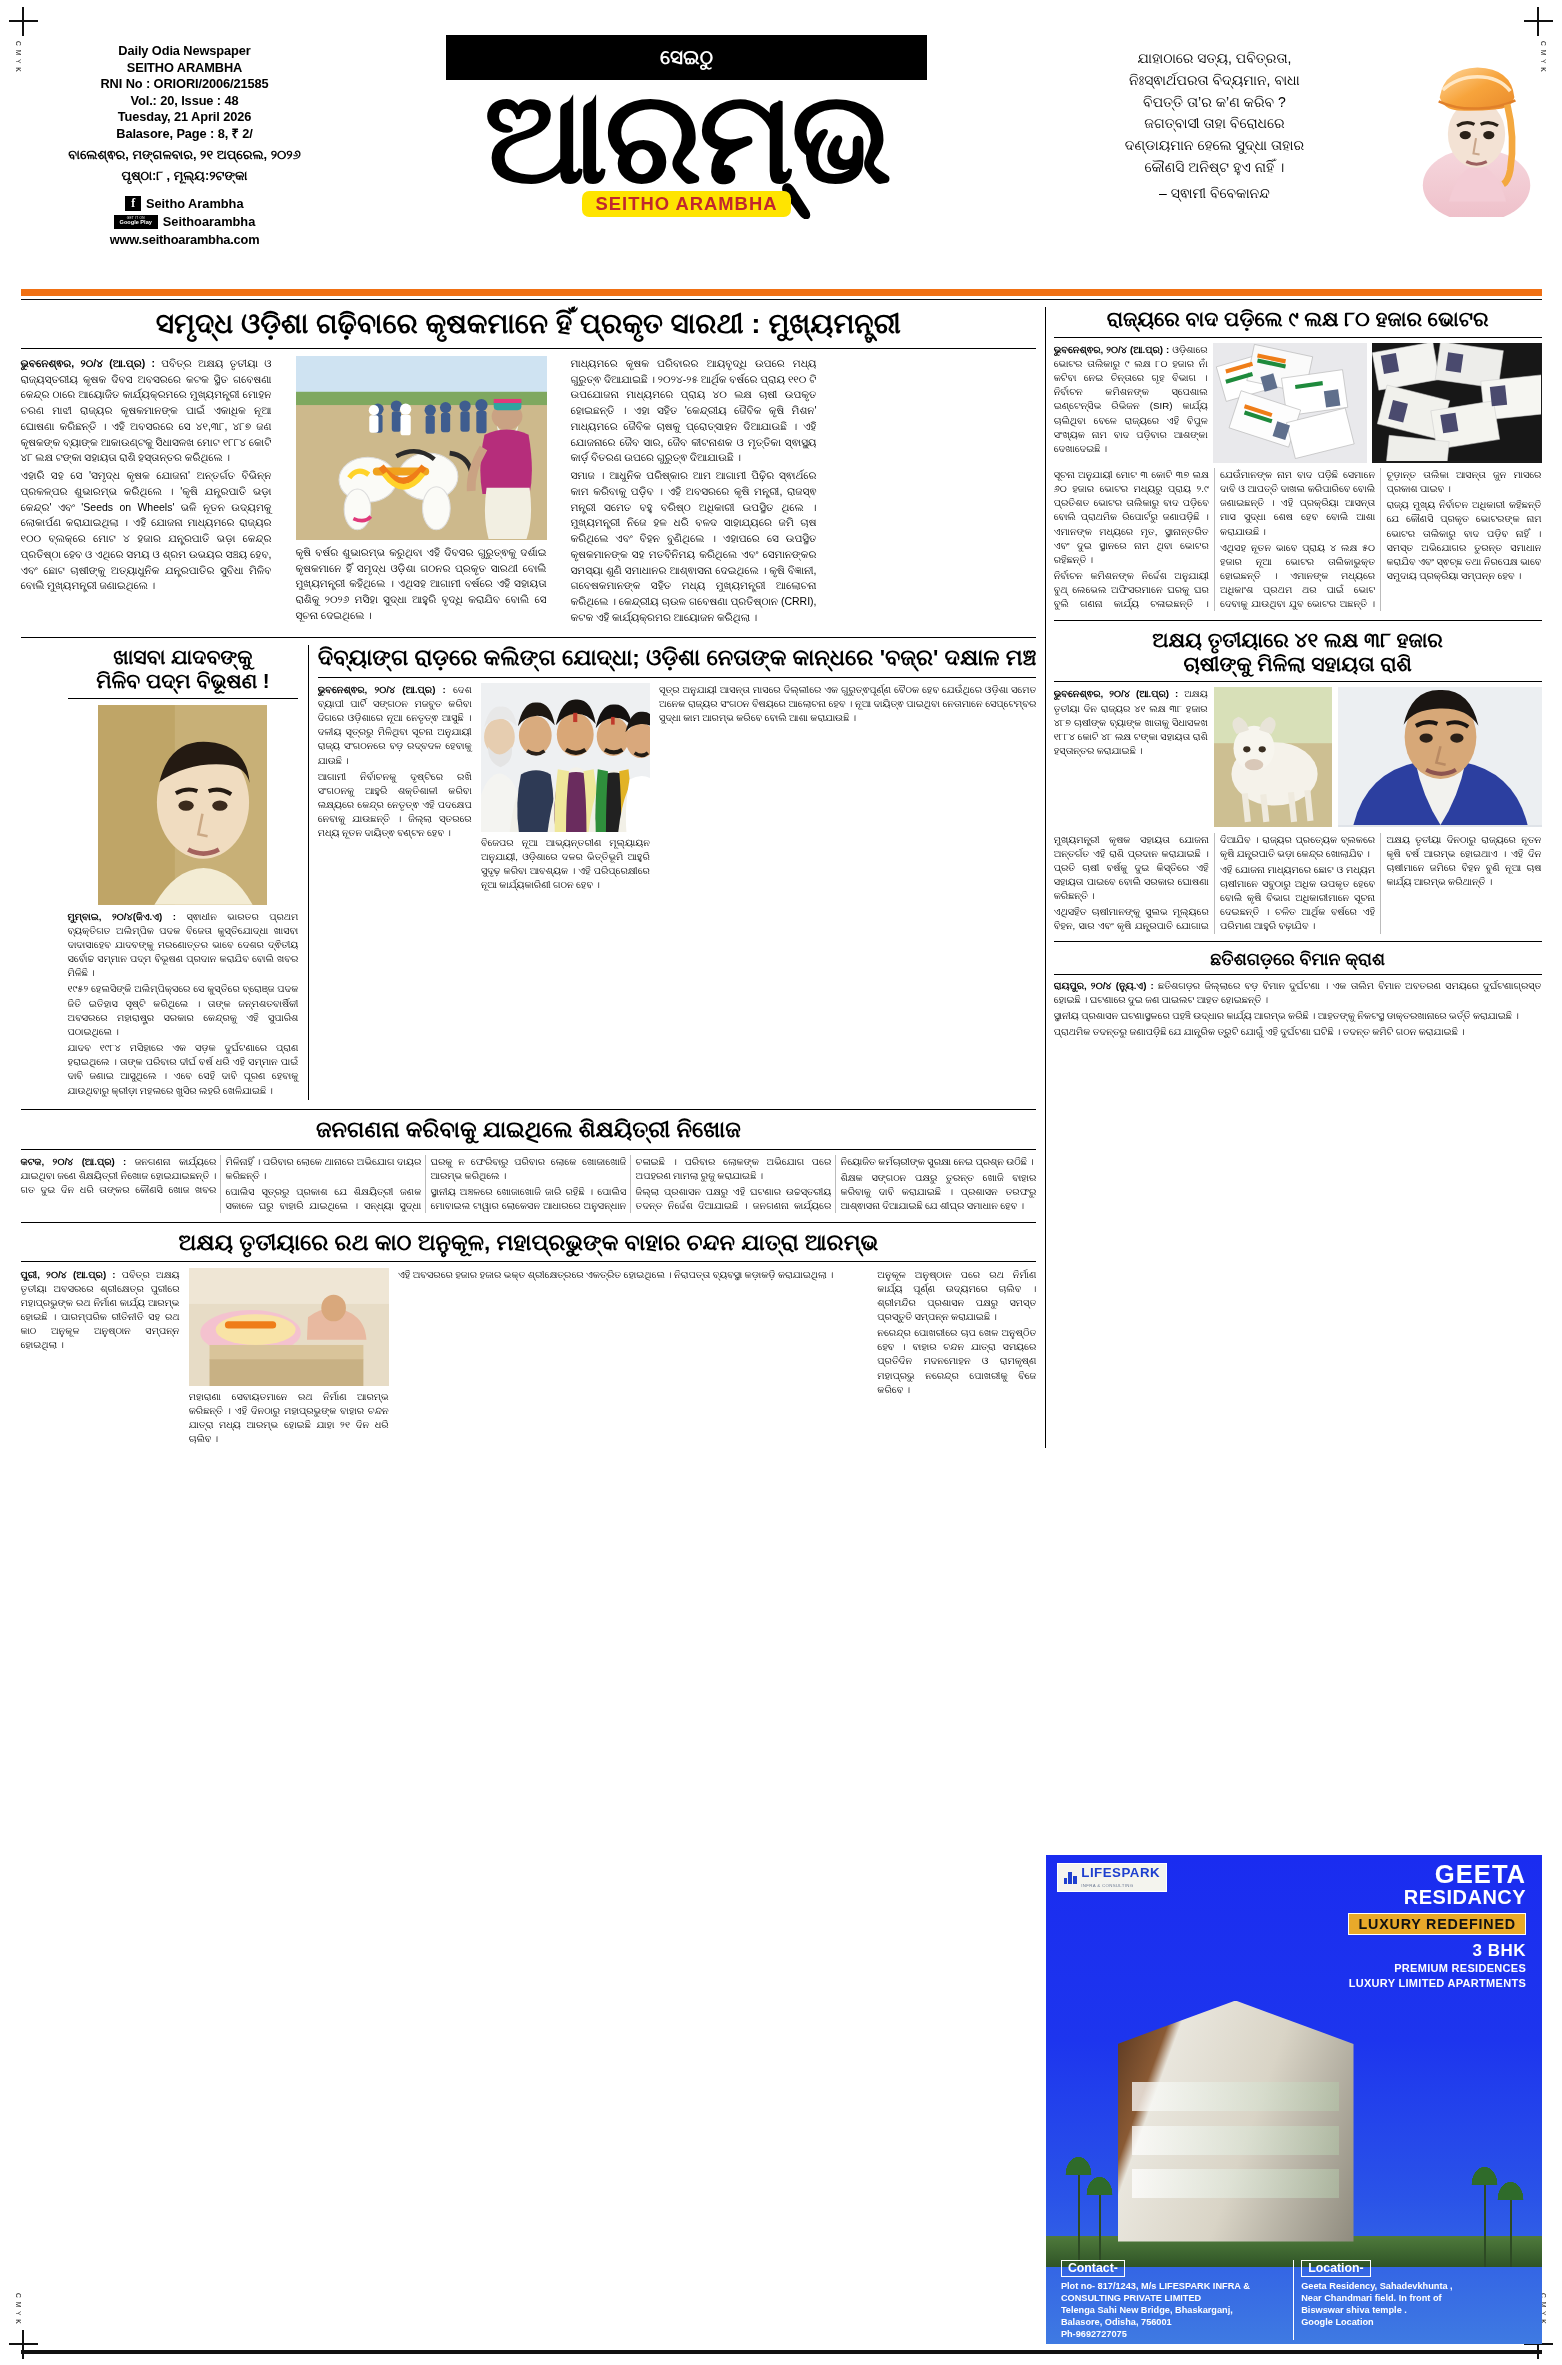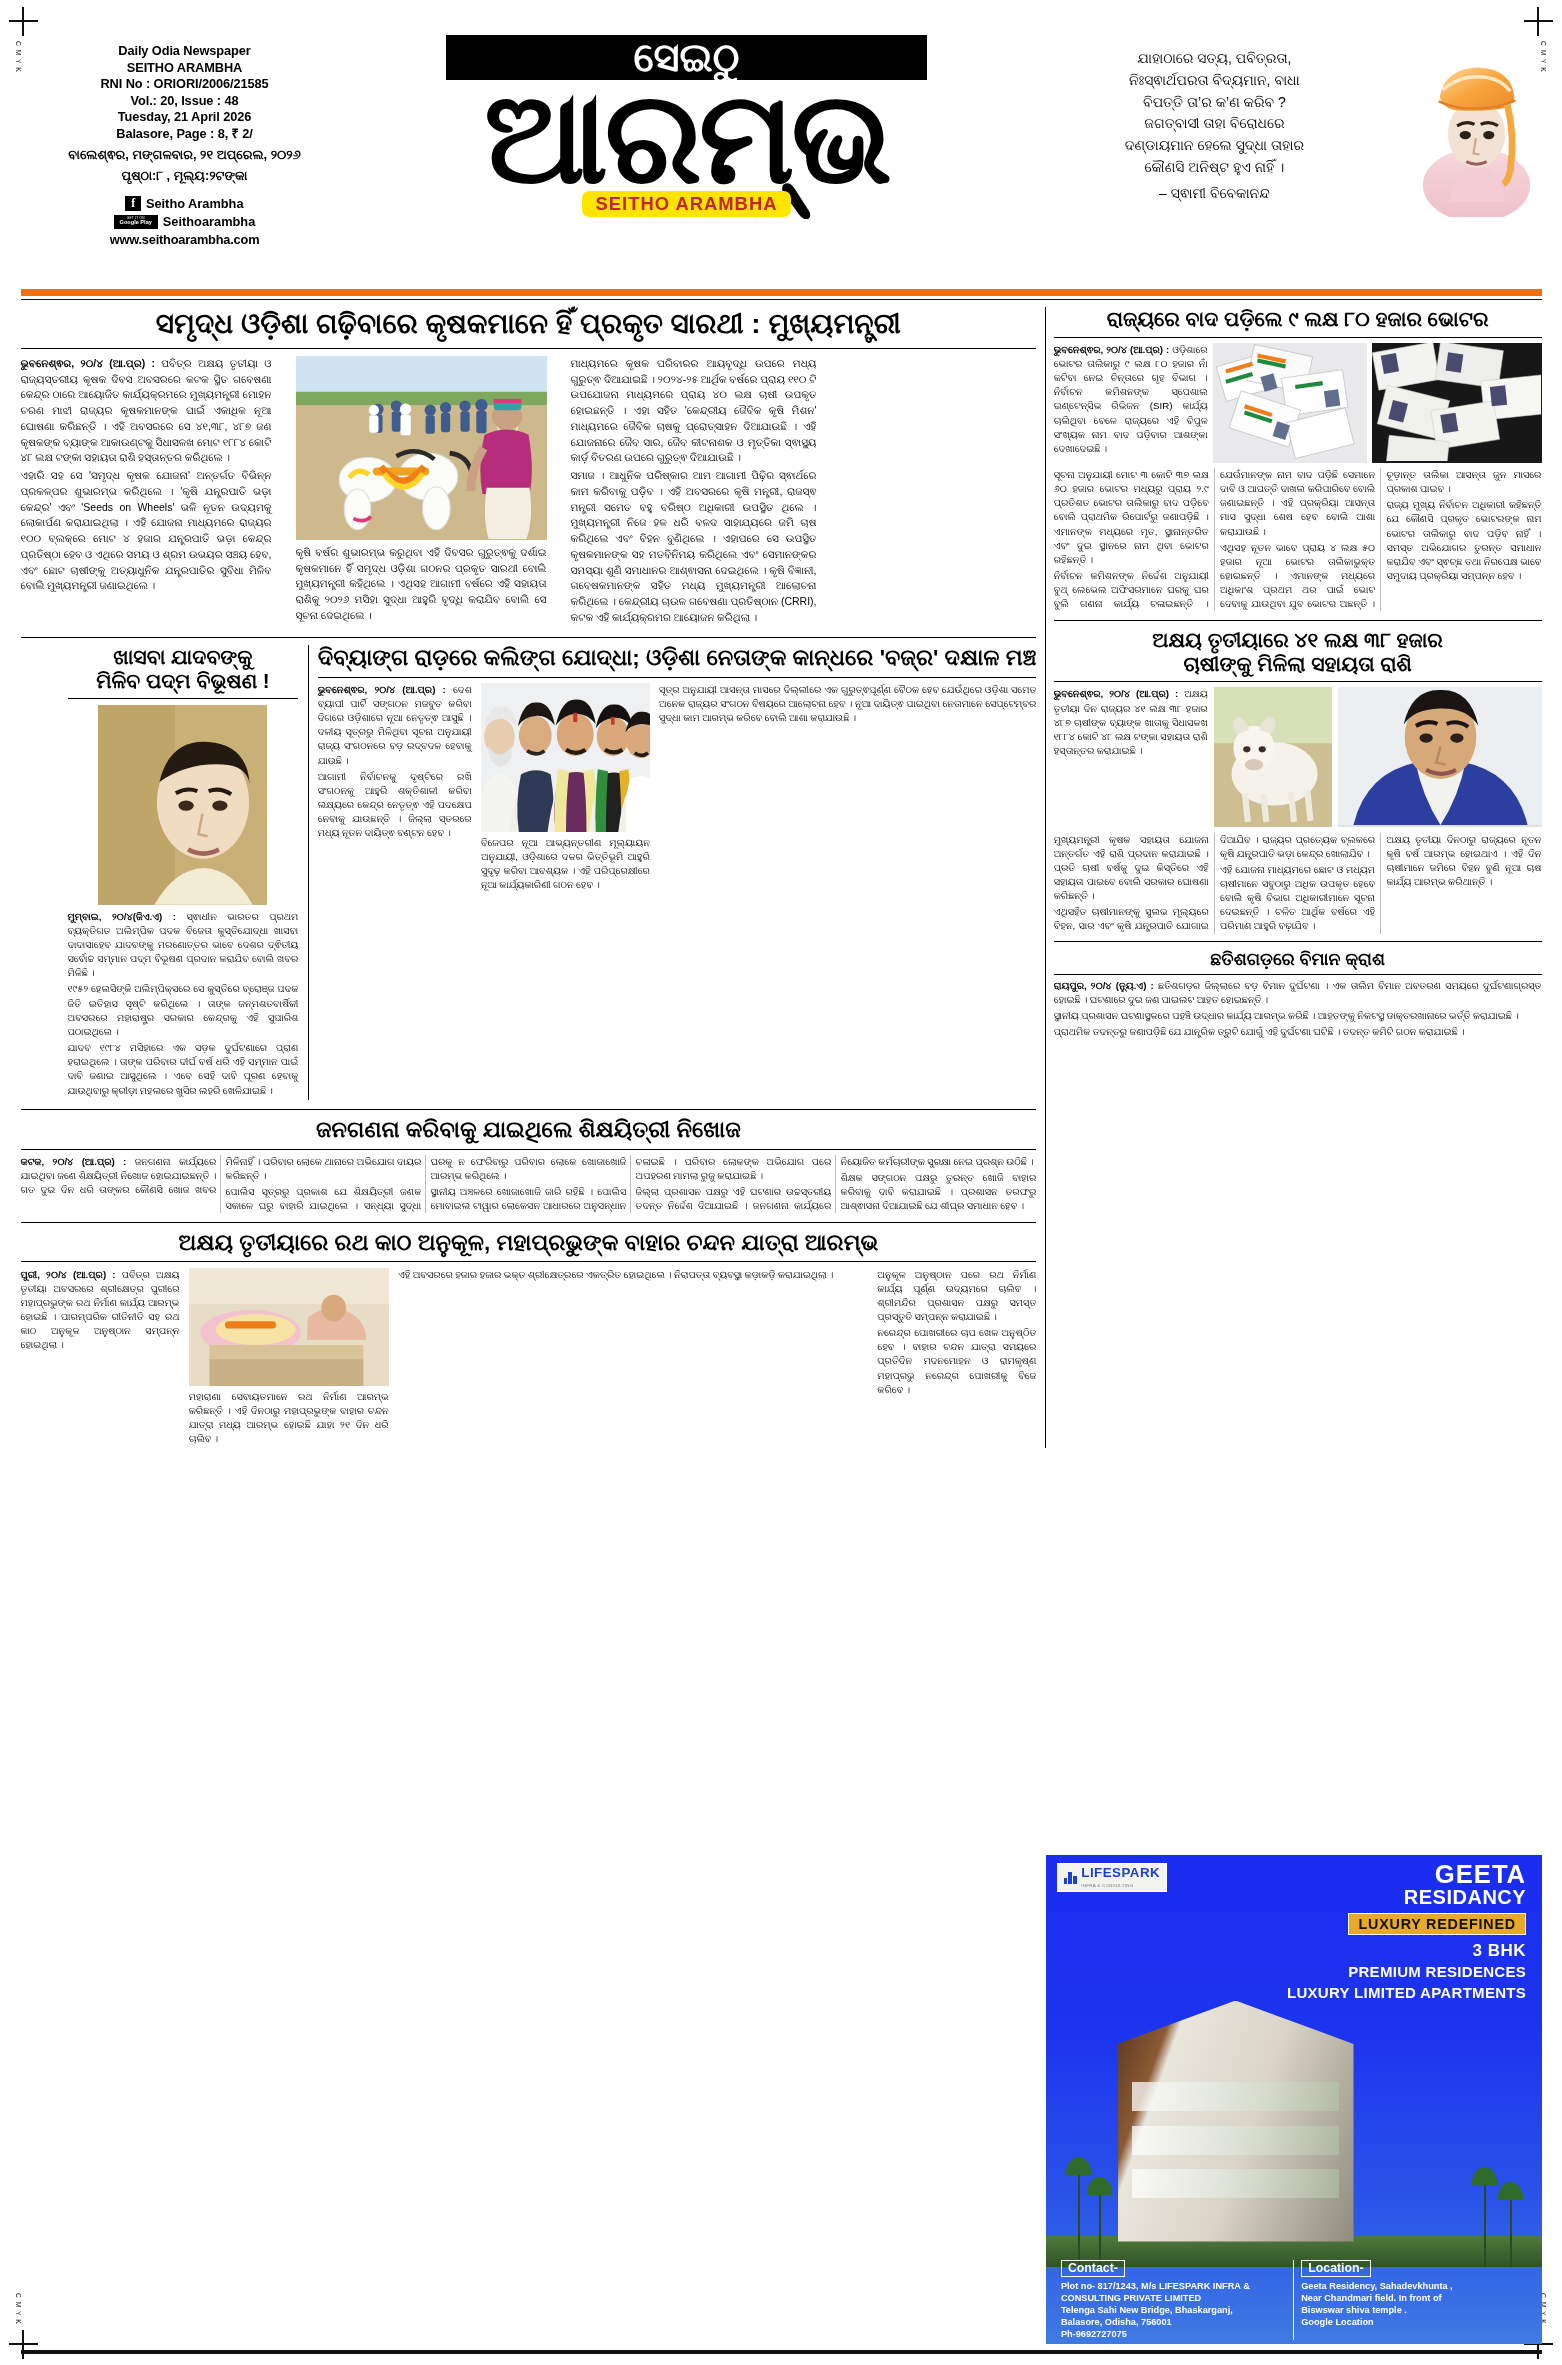--- a/index.html
+++ b/index.html
@@ -34,21 +34,21 @@
   .gp-ico { width:44px; height:14px; background:#000; color:#fff; font-size:4.6px; display:flex;
             flex-direction:column; align-items:center; justify-content:center; line-height:1.0; }
   .gp-ico .t1 { font-size:3.1px; letter-spacing:0.3px; }
   .gp-ico .t2 { font-size:5.6px; font-weight:bold; }
   .social-txt { font-size:12.8px; font-weight:bold; }
   .site { font-size:12.8px; font-weight:bold; margin-top:2px; letter-spacing:-0.2px; }
 
   .mh-mid { width:553px; text-align:center; position:relative; }
   .seitho-bar { background:#000; color:#fff; height:45px; display:flex; align-items:center;
                 justify-content:center; margin:17.4px 36px 0 36px; }
-  .seitho-bar span { font-size:40px; font-weight:bold; line-height:1; }
+  .seitho-bar span { font-size:20px; font-weight:bold; line-height:1; }
   .arambha { font-size:128px; font-weight:bold; line-height:0.95; letter-spacing:-3.1px; margin-top:-3.1px; }
   .seitho-en { display:inline-block; background:#ffe400; color:#c1272d; font-weight:bold;
                font-size:18.4px; letter-spacing:1px; padding:2px 13.3px; border-radius:7.2px; margin-top:-7.2px; }
 
   .mh-right { width:517px; display:flex; align-items:flex-start; padding-top:31px; }
   .quote { flex:1; text-align:center; font-size:14px; line-height:1.55; padding-right:4.1px; }
   .quote .attrib { margin-top:4.1px; }
   .swami { width:133px; height:169px; position:relative; flex:0 0 133px; }
 
   .orange-rule { height:6.7px; background:#f07013; margin:6.1px 0 0 0; }
@@ -96,21 +96,21 @@
   .ad-logo .lg-txt { color:#1d3fcf; font-weight:bold; font-size:13.3px; letter-spacing:0.5px; line-height:1; }
   .ad-logo .lg-sub { color:#6d7a94; font-size:4.4px; letter-spacing:0.3px; }
   .ad-bldg-ico { width:13.3px; height:13.3px; position:relative; }
   .ad-bldg-ico i { position:absolute; background:#1d3fcf; display:block; }
   .ad-title { position:absolute; right:15.4px; top:6.1px; text-align:right; }
   .ad-title .t1 { font-size:25.6px; font-weight:bold; letter-spacing:1px; line-height:1.02; }
   .ad-title .t2 { font-size:20px; font-weight:bold; letter-spacing:0.5px; line-height:1.05; }
   .ad-lux { display:inline-block; background:#e8a92a; color:#111; font-weight:bold; font-size:14.3px;
             letter-spacing:0.8px; padding:2px 9.2px; border:1px solid #fff; margin-top:5.1px; }
   .ad-bhk { font-size:17px; font-weight:bold; margin-top:6.1px; letter-spacing:0.5px; }
-  .ad-sub { font-size:15px; font-weight:bold; letter-spacing:0.3px; line-height:1.4; }
+  .ad-sub { font-size:11px; font-weight:bold; letter-spacing:0.3px; line-height:1.4; }
   .ad-build { position:absolute; left:72px; bottom:102px; width:236px; height:241px;
               background:linear-gradient(110deg,#53341f 0%,#8a5a34 18%,#e9e6dd 22%,#d9d4c6 55%,#8f8b7e 100%);
               clip-path:polygon(50% 0%, 100% 18%, 100% 100%, 0% 100%, 0% 18%); }
   .ad-build .fl { position:absolute; left:6%; right:6%; height:12%;
                   background:linear-gradient(90deg,rgba(255,255,255,.75),rgba(180,200,170,.55)); }
   .ad-palm { position:absolute; bottom:77px; width:2px; background:#2d4a24; }
   .ad-palm::before { content:""; position:absolute; top:-17.4px; left:-15.4px; width:33px; height:22.5px;
                      background:radial-gradient(ellipse at 50% 100%, #2f6b2a 0%, #2f6b2a 55%, transparent 56%); }
   .ad-ground { position:absolute; left:0; right:0; bottom:77px; height:31px;
                background:linear-gradient(180deg,#4f7a3c,#2f5426); }

